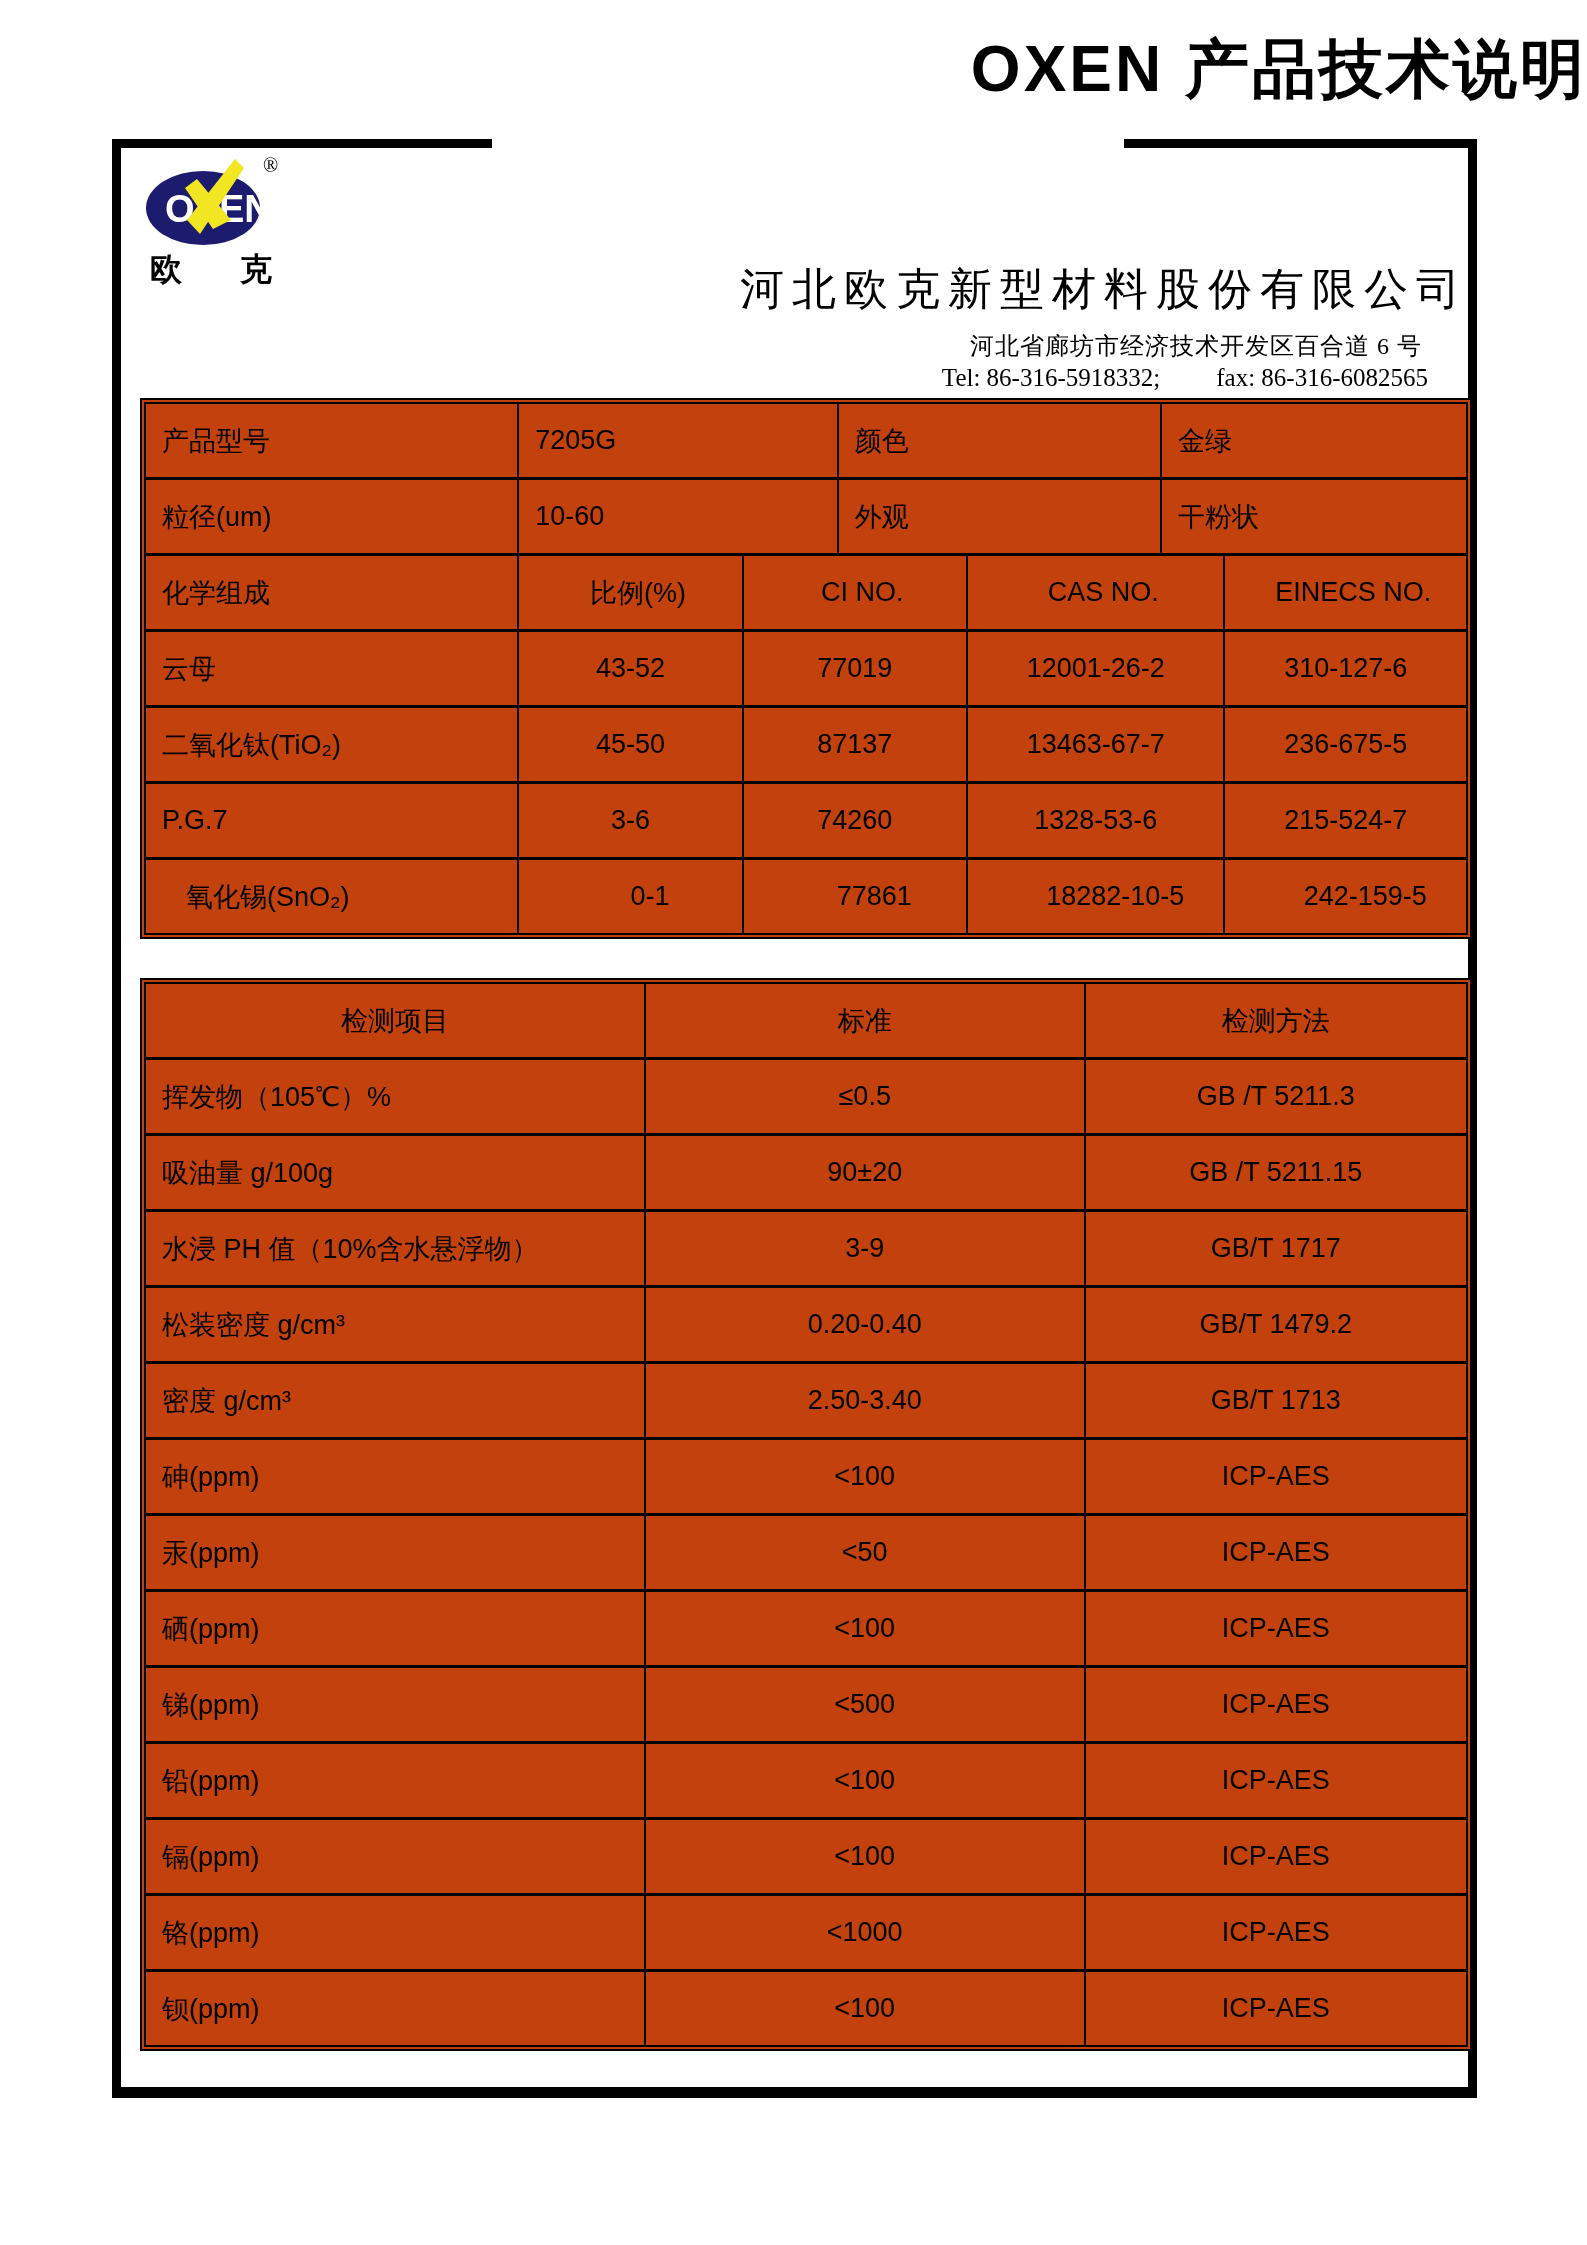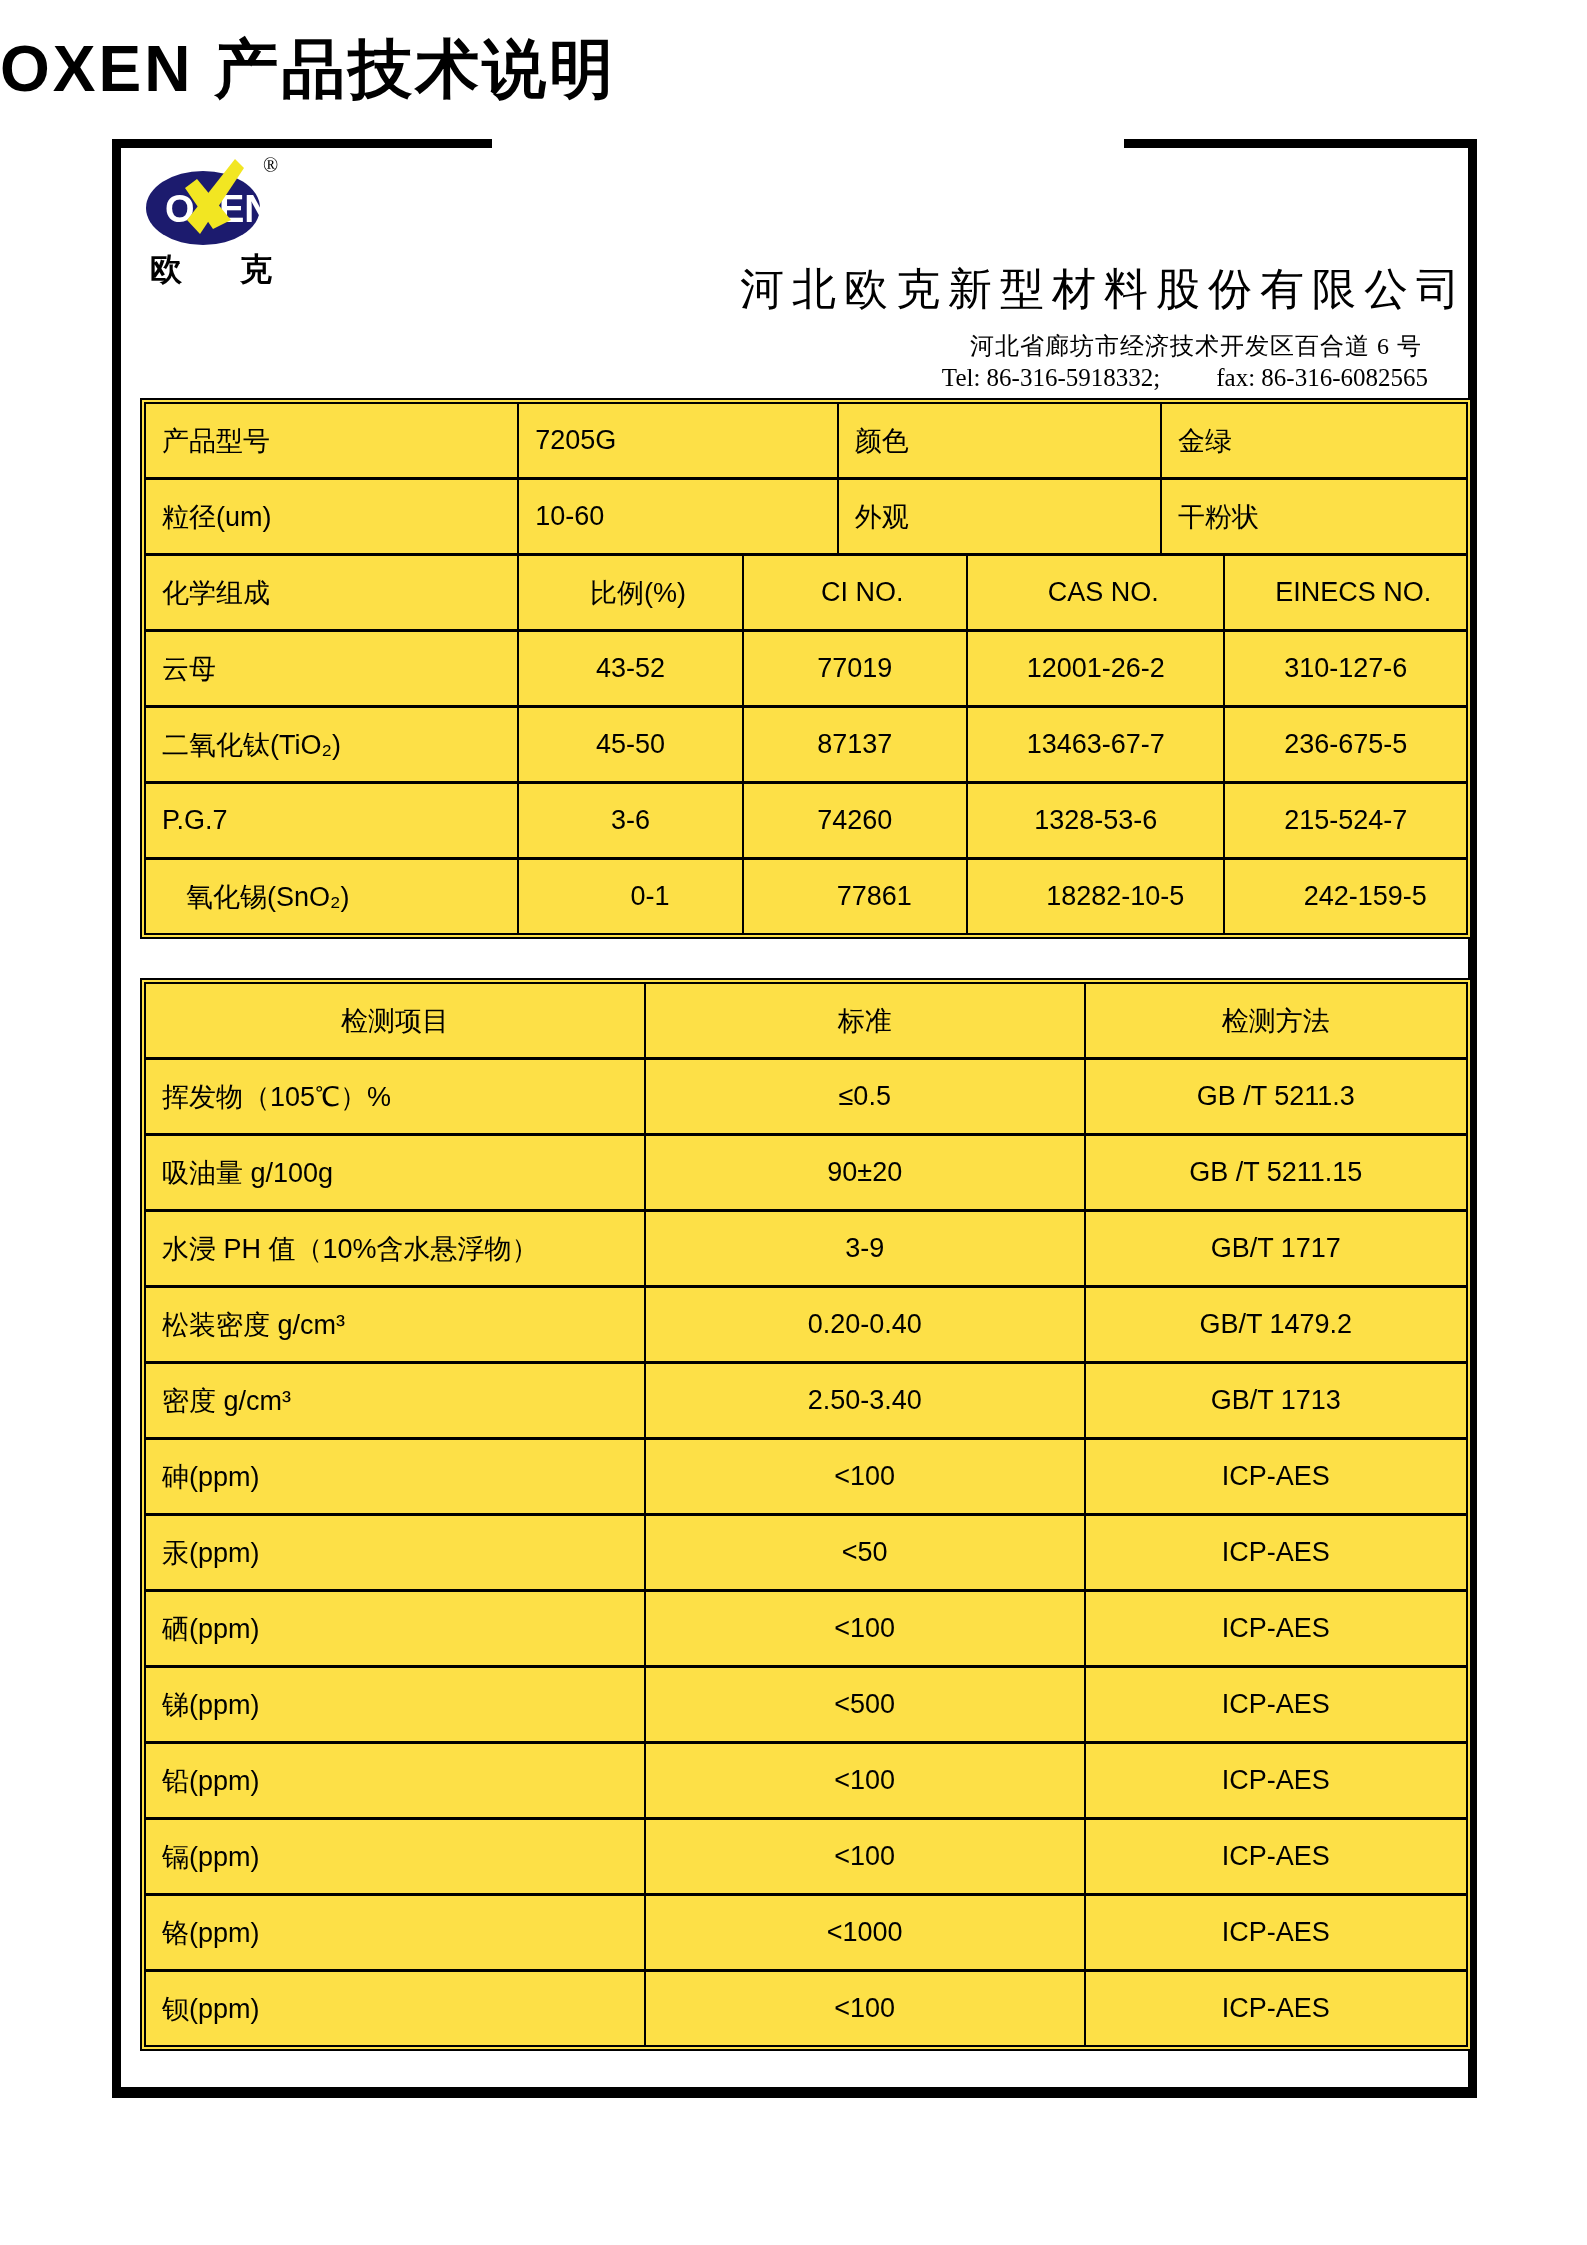--- a/index.html
+++ b/index.html
@@ -1,21 +1,21 @@
 <!DOCTYPE html>
 <html><head>
 <meta charset="utf-8">
 <style>
   html,body{margin:0;padding:0;}
   body{
     width:1587px;height:2245px;position:relative;background:#ffffff;color:#000;
     font-family:"Liberation Sans",sans-serif;
   }
   .doc-title{
-    position:absolute;top:26px;left:0;width:100%;text-align:left;
+    position:absolute;top:26px;left:0;width:100%;text-align:right;
     font-size:64px;font-weight:800;letter-spacing:3px;white-space:nowrap;
   }
   .rule{position:absolute;top:139px;height:9px;background:#000;}
   .rule-left{left:112px;width:380px;}
   .rule-right{left:1124px;width:353px;}
 
   .page{
     position:absolute;left:112px;top:148px;width:1365px;height:1950px;
     border-left:9px solid #000;border-right:9px solid #000;border-bottom:11px solid #000;
     box-sizing:border-box;background:#fff;
@@ -34,21 +34,21 @@
     font-family:"Liberation Serif","DejaVu Serif",serif;font-size:24px;letter-spacing:1px;white-space:nowrap;
   }
   .tel-line{
     position:absolute;top:216px;right:40px;
     font-family:"Liberation Serif","DejaVu Serif",serif;font-size:25px;white-space:nowrap;
   }
   .tel-line .fax-part{margin-left:56px;}
 
   .tbl{
     position:absolute;left:19px;width:1332px;border:6px double #000;
-    box-sizing:border-box;background:#fde047;
+    box-sizing:border-box;background:#c2410c;
   }
   .tbl1{top:250px;}
   .tbl2{top:830px;}
   .tbl table{width:100%;border-collapse:collapse;table-layout:fixed;}
   .tbl td{
     border:2px solid #000;border-top-width:3px;border-bottom-width:3px;
     font-size:27px;vertical-align:middle;overflow:hidden;white-space:nowrap;
   }
   .t-prod td,.t-comp td{height:71px;}
   .t-test td{height:71px;}

